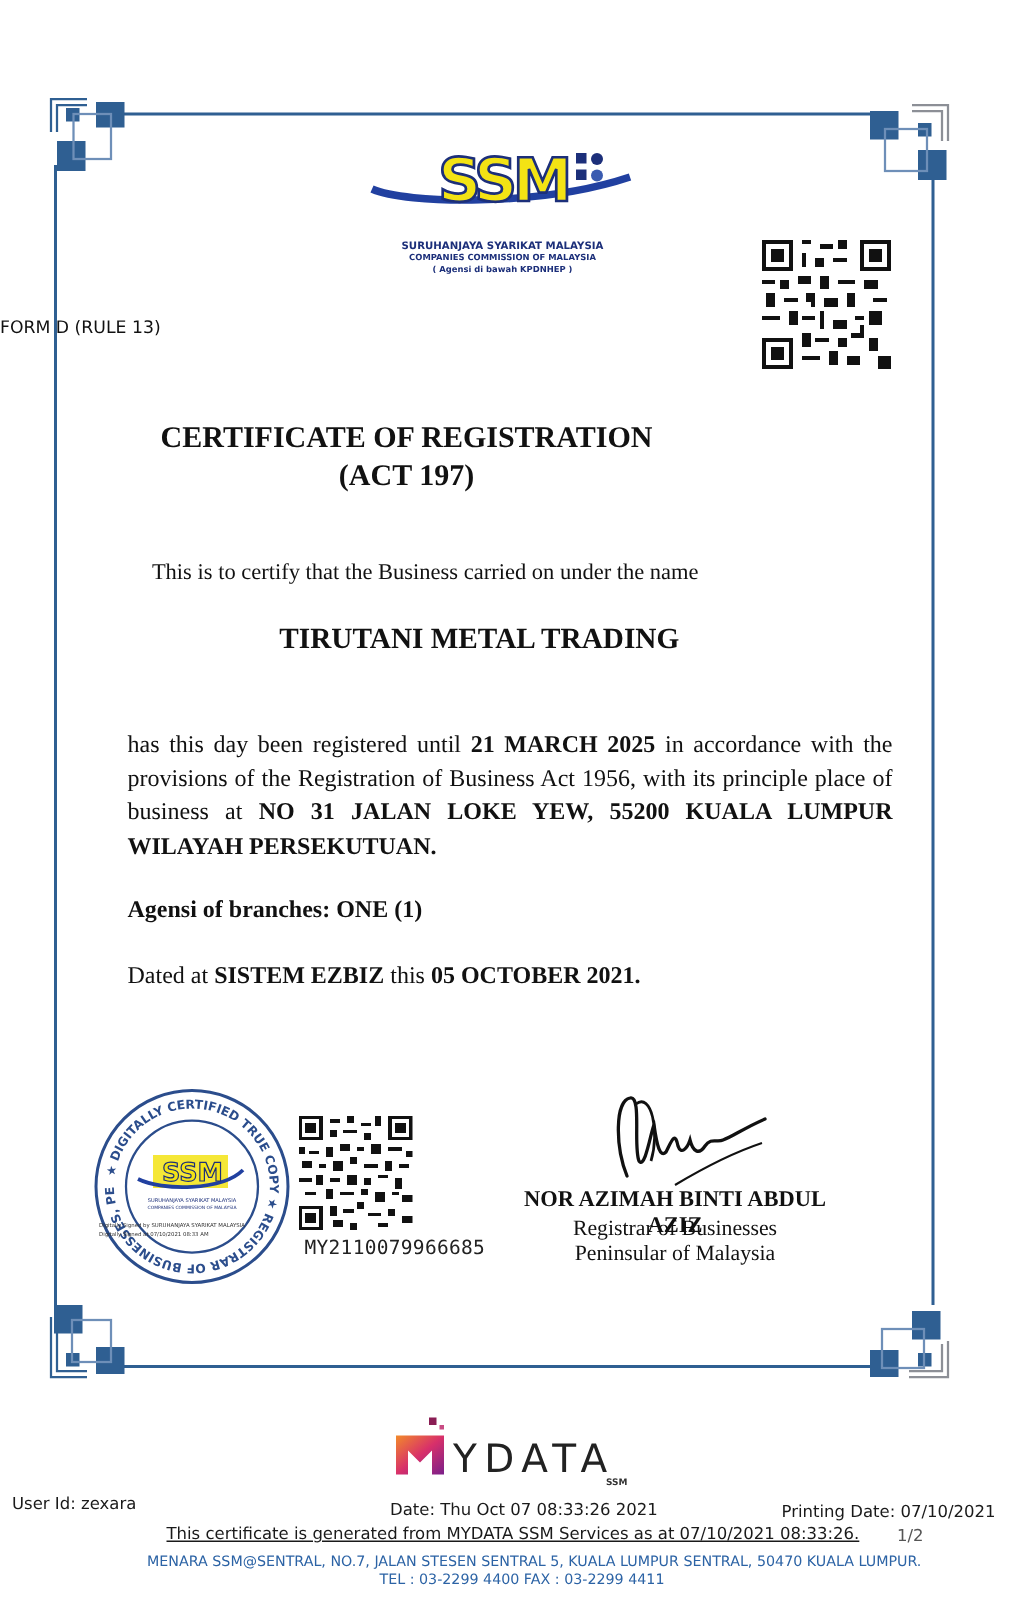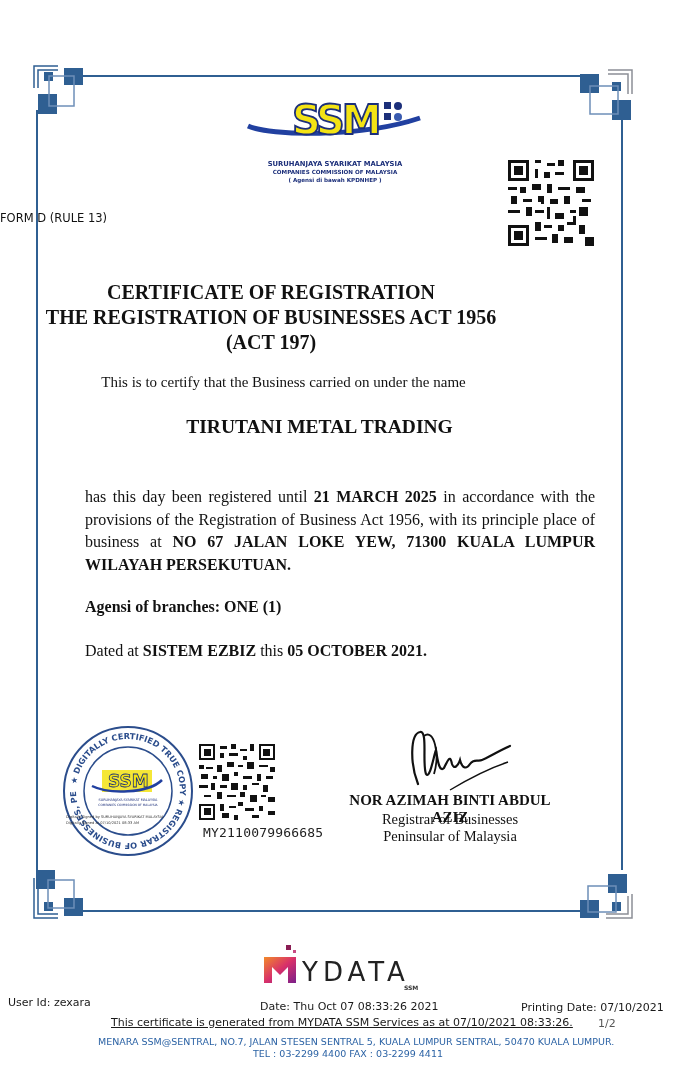--- a/index.html
+++ b/index.html
@@ -146,31 +146,30 @@
       <rect x="15" y="25" width="2" height="3"></rect>
       <rect x="19" y="26" width="3" height="2"></rect>
     <rect x="26" y="26" width="3" height="3"></rect>
       <rect x="11" y="14" width="1" height="1"></rect>
       <rect x="22" y="19" width="1" height="2"></rect>
   </g>
 </svg>
 
 <div class="heading" style="top:280px;">
   <div>CERTIFICATE OF REGISTRATION</div>
-  <div>THE REGISTRATION OF BUSINESSES ACT 1956</div>
   <div>(ACT 197)</div>
 </div>
 
 <div class="certify">This is to certify that the Business carried on under the name</div>
 
 <div class="bizname">
   <div>TIRUTANI METAL TRADING</div>
 </div>
 
-<div class="para"><span>has this day been registered until </span><b>21 MARCH 2025</b><span> in accordance with the provisions of the Registration of Business Act 1956, with its principle place of business at </span><b>NO 67 JALAN LOKE YEW, 71300 KUALA LUMPUR WILAYAH PERSEKUTUAN.</b></div>
+<div class="para"><span>has this day been registered until </span><b>21 MARCH 2025</b><span> in accordance with the provisions of the Registration of Business Act 1956, with its principle place of business at </span><b>NO 31 JALAN LOKE YEW, 55200 KUALA LUMPUR WILAYAH PERSEKUTUAN.</b></div>
 
 <div class="branches"><span>Agensi of branches: </span><span>ONE (1)</span></div>
 
 <div class="dated"><span>Dated at </span><b>SISTEM EZBIZ</b><span> this </span><b>05 OCTOBER 2021.</b></div>
 
 <svg class="seal" viewBox="0 0 140 135">
   <defs>
     <path id="sealRing" d="M70,67 m-52,0 a52,52 0 1,1 104,0 a52,52 0 1,1 -104,0"></path>
   </defs>
   <circle cx="70" cy="67" r="64" fill="#fff" stroke="#2b4d8c" stroke-width="2"></circle>

